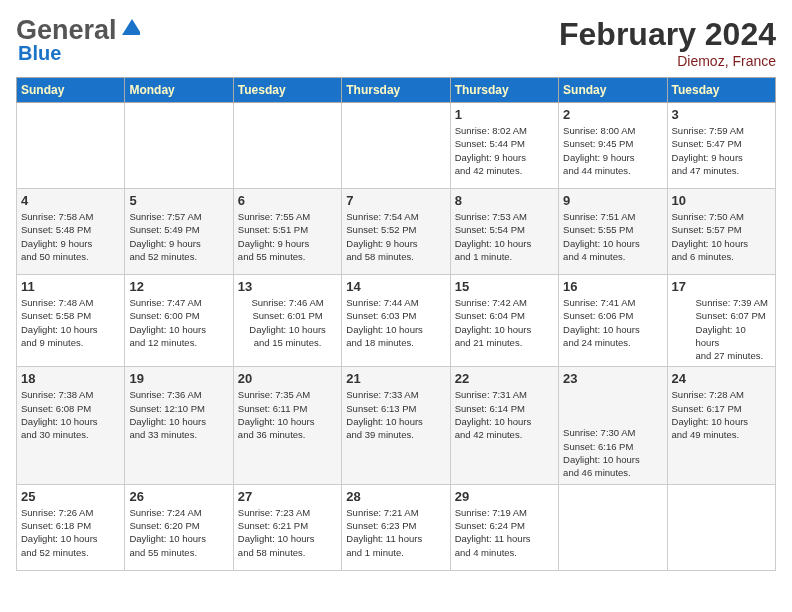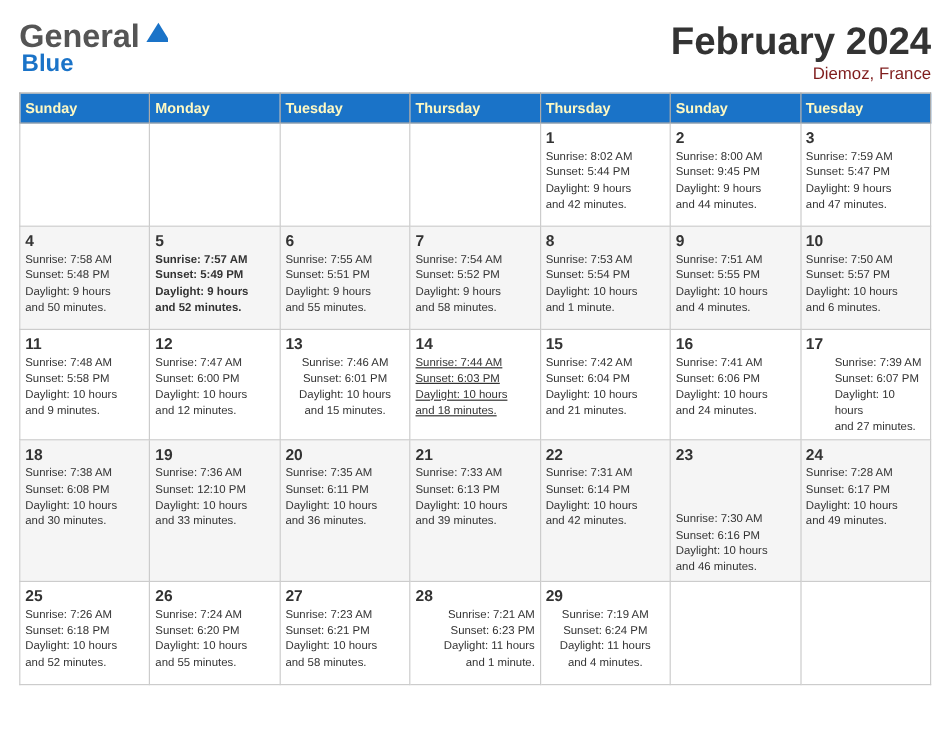--- a/index.html
+++ b/index.html
@@ -137,21 +137,21 @@
       <tr>
         <td>
           <span class="day-num">4</span>
           <div class="day-info" style="white-space: pre-line;">Sunrise: 7:58 AM
 Sunset: 5:48 PM
 Daylight: 9 hours
 and 50 minutes.</div>
         </td>
         <td>
           <span class="day-num">5</span>
-          <div class="day-info" style="white-space: pre-line; font-weight: bold;">Sunrise: 7:57 AM
+          <div class="day-info" style="white-space: pre-line;">Sunrise: 7:57 AM
 Sunset: 5:49 PM
 Daylight: 9 hours
 and 52 minutes.</div>
         </td>
         <td>
           <span class="day-num">6</span>
           <div class="day-info" style="white-space: pre-line;">Sunrise: 7:55 AM
 Sunset: 5:51 PM
 Daylight: 9 hours
 and 55 minutes.</div>
@@ -202,21 +202,21 @@
         </td>
         <td>
           <span class="day-num">13</span>
           <div class="day-info" style="white-space: pre-line; text-align: center;">Sunrise: 7:46 AM
 Sunset: 6:01 PM
 Daylight: 10 hours
 and 15 minutes.</div>
         </td>
         <td>
           <span class="day-num">14</span>
-          <div class="day-info" style="white-space: pre-line; text-decoration: underline;">Sunrise: 7:44 AM
+          <div class="day-info" style="white-space: pre-line;">Sunrise: 7:44 AM
 Sunset: 6:03 PM
 Daylight: 10 hours
 and 18 minutes.</div>
         </td>
         <td>
           <span class="day-num">15</span>
           <div class="day-info" style="white-space: pre-line;">Sunrise: 7:42 AM
 Sunset: 6:04 PM
 Daylight: 10 hours
 and 21 minutes.</div>
@@ -304,28 +304,28 @@
         </td>
         <td>
           <span class="day-num">27</span>
           <div class="day-info" style="white-space: pre-line;">Sunrise: 7:23 AM
 Sunset: 6:21 PM
 Daylight: 10 hours
 and 58 minutes.</div>
         </td>
         <td>
           <span class="day-num">28</span>
-          <div class="day-info" style="white-space: pre-line; text-align: right;">Sunrise: 7:21 AM
+          <div class="day-info" style="white-space: pre-line;">Sunrise: 7:21 AM
 Sunset: 6:23 PM
 Daylight: 11 hours
 and 1 minute.</div>
         </td>
         <td>
           <span class="day-num">29</span>
-          <div class="day-info" style="white-space: pre-line; text-align: center;">Sunrise: 7:19 AM
+          <div class="day-info" style="white-space: pre-line;">Sunrise: 7:19 AM
 Sunset: 6:24 PM
 Daylight: 11 hours
 and 4 minutes.</div>
         </td>
         <td class="empty-cell"></td>
         <td class="empty-cell"></td>
       </tr>
     </tbody>
 </table>
 

